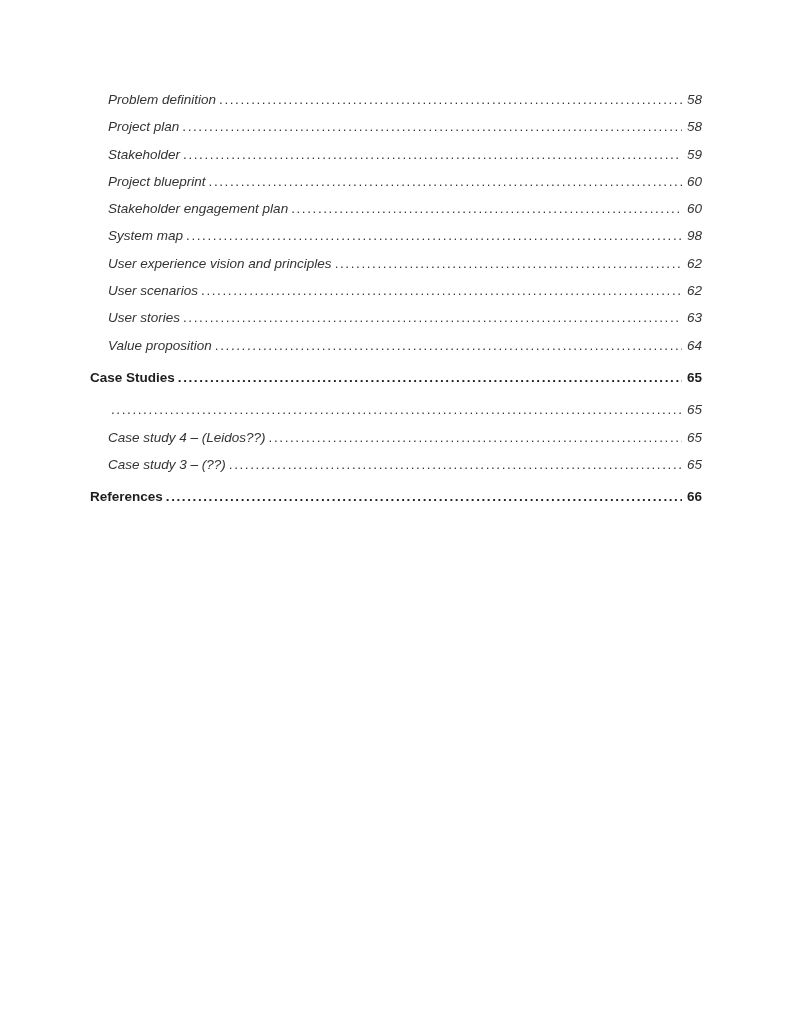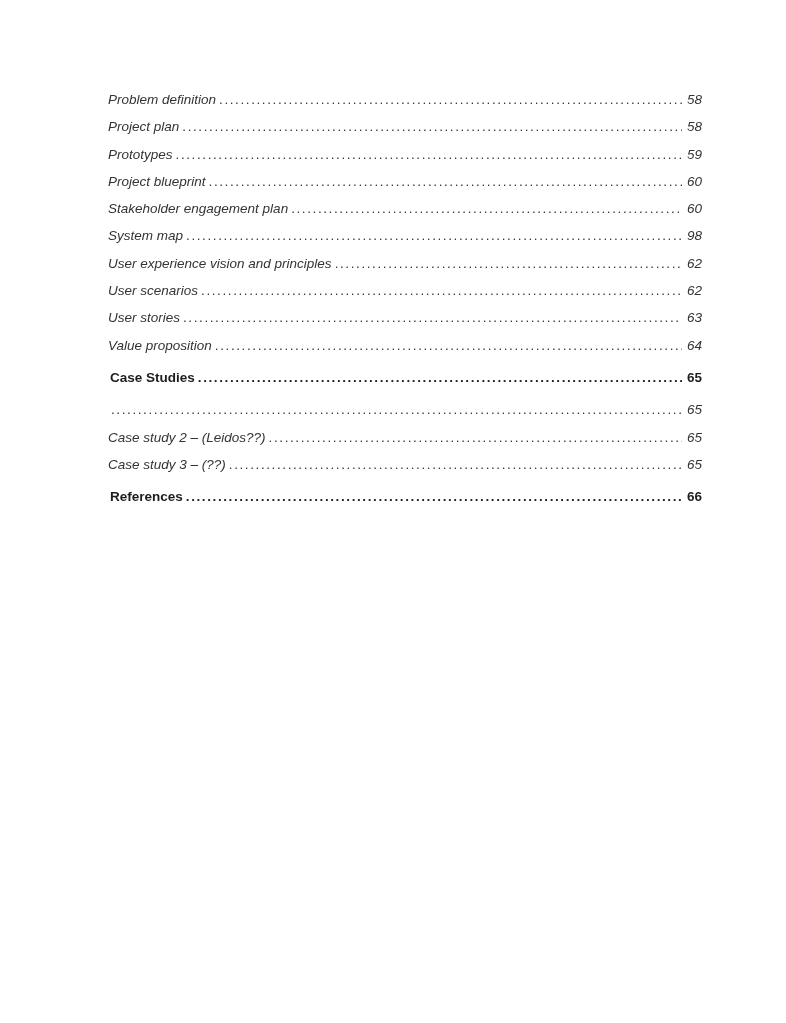--- a/index.html
+++ b/index.html
@@ -37,21 +37,20 @@
   .toc-row.level-2 {
     padding-left: 18px;
     font-style: italic;
     color: #343434;
   }
   .toc-row.level-1 {
     font-weight: 700;
     color: #1d1d1d;
     margin-top: 5px;
     margin-bottom: 5px;
-    margin-left: 20px;
   }
   .toc-label {
     flex: 0 0 auto;
   }
   .toc-leader {
     flex: 1 1 auto;
     overflow: hidden;
     white-space: nowrap;
     font-style: normal;
     letter-spacing: 1.6px;
@@ -73,21 +72,21 @@
         <span class="toc-label">Problem definition</span>
         <span class="toc-leader">............................................................................................................................................................................................................................................................................................................</span>
         <span class="toc-page">58</span>
       </div>
       <div class="toc-row level-2">
         <span class="toc-label">Project plan</span>
         <span class="toc-leader">............................................................................................................................................................................................................................................................................................................</span>
         <span class="toc-page">58</span>
       </div>
       <div class="toc-row level-2">
-        <span class="toc-label">Prototypes</span>
+        <span class="toc-label">Stakeholder</span>
         <span class="toc-leader">............................................................................................................................................................................................................................................................................................................</span>
         <span class="toc-page">59</span>
       </div>
       <div class="toc-row level-2">
         <span class="toc-label">Project blueprint</span>
         <span class="toc-leader">............................................................................................................................................................................................................................................................................................................</span>
         <span class="toc-page">60</span>
       </div>
       <div class="toc-row level-2">
         <span class="toc-label">Stakeholder engagement plan</span>
@@ -122,21 +121,21 @@
       <div class="toc-row level-1">
         <span class="toc-label">Case Studies</span>
         <span class="toc-leader">............................................................................................................................................................................................................................................................................................................</span>
         <span class="toc-page">65</span>
       </div>
       <div class="toc-row level-2">
         <span class="toc-leader">............................................................................................................................................................................................................................................................................................................</span>
         <span class="toc-page">65</span>
       </div>
       <div class="toc-row level-2">
-        <span class="toc-label">Case study 2 – (Leidos??)</span>
+        <span class="toc-label">Case study 4 – (Leidos??)</span>
         <span class="toc-leader">............................................................................................................................................................................................................................................................................................................</span>
         <span class="toc-page">65</span>
       </div>
       <div class="toc-row level-2">
         <span class="toc-label">Case study 3 – (??)</span>
         <span class="toc-leader">............................................................................................................................................................................................................................................................................................................</span>
         <span class="toc-page">65</span>
       </div>
       <div class="toc-row level-1">
         <span class="toc-label">References</span>

